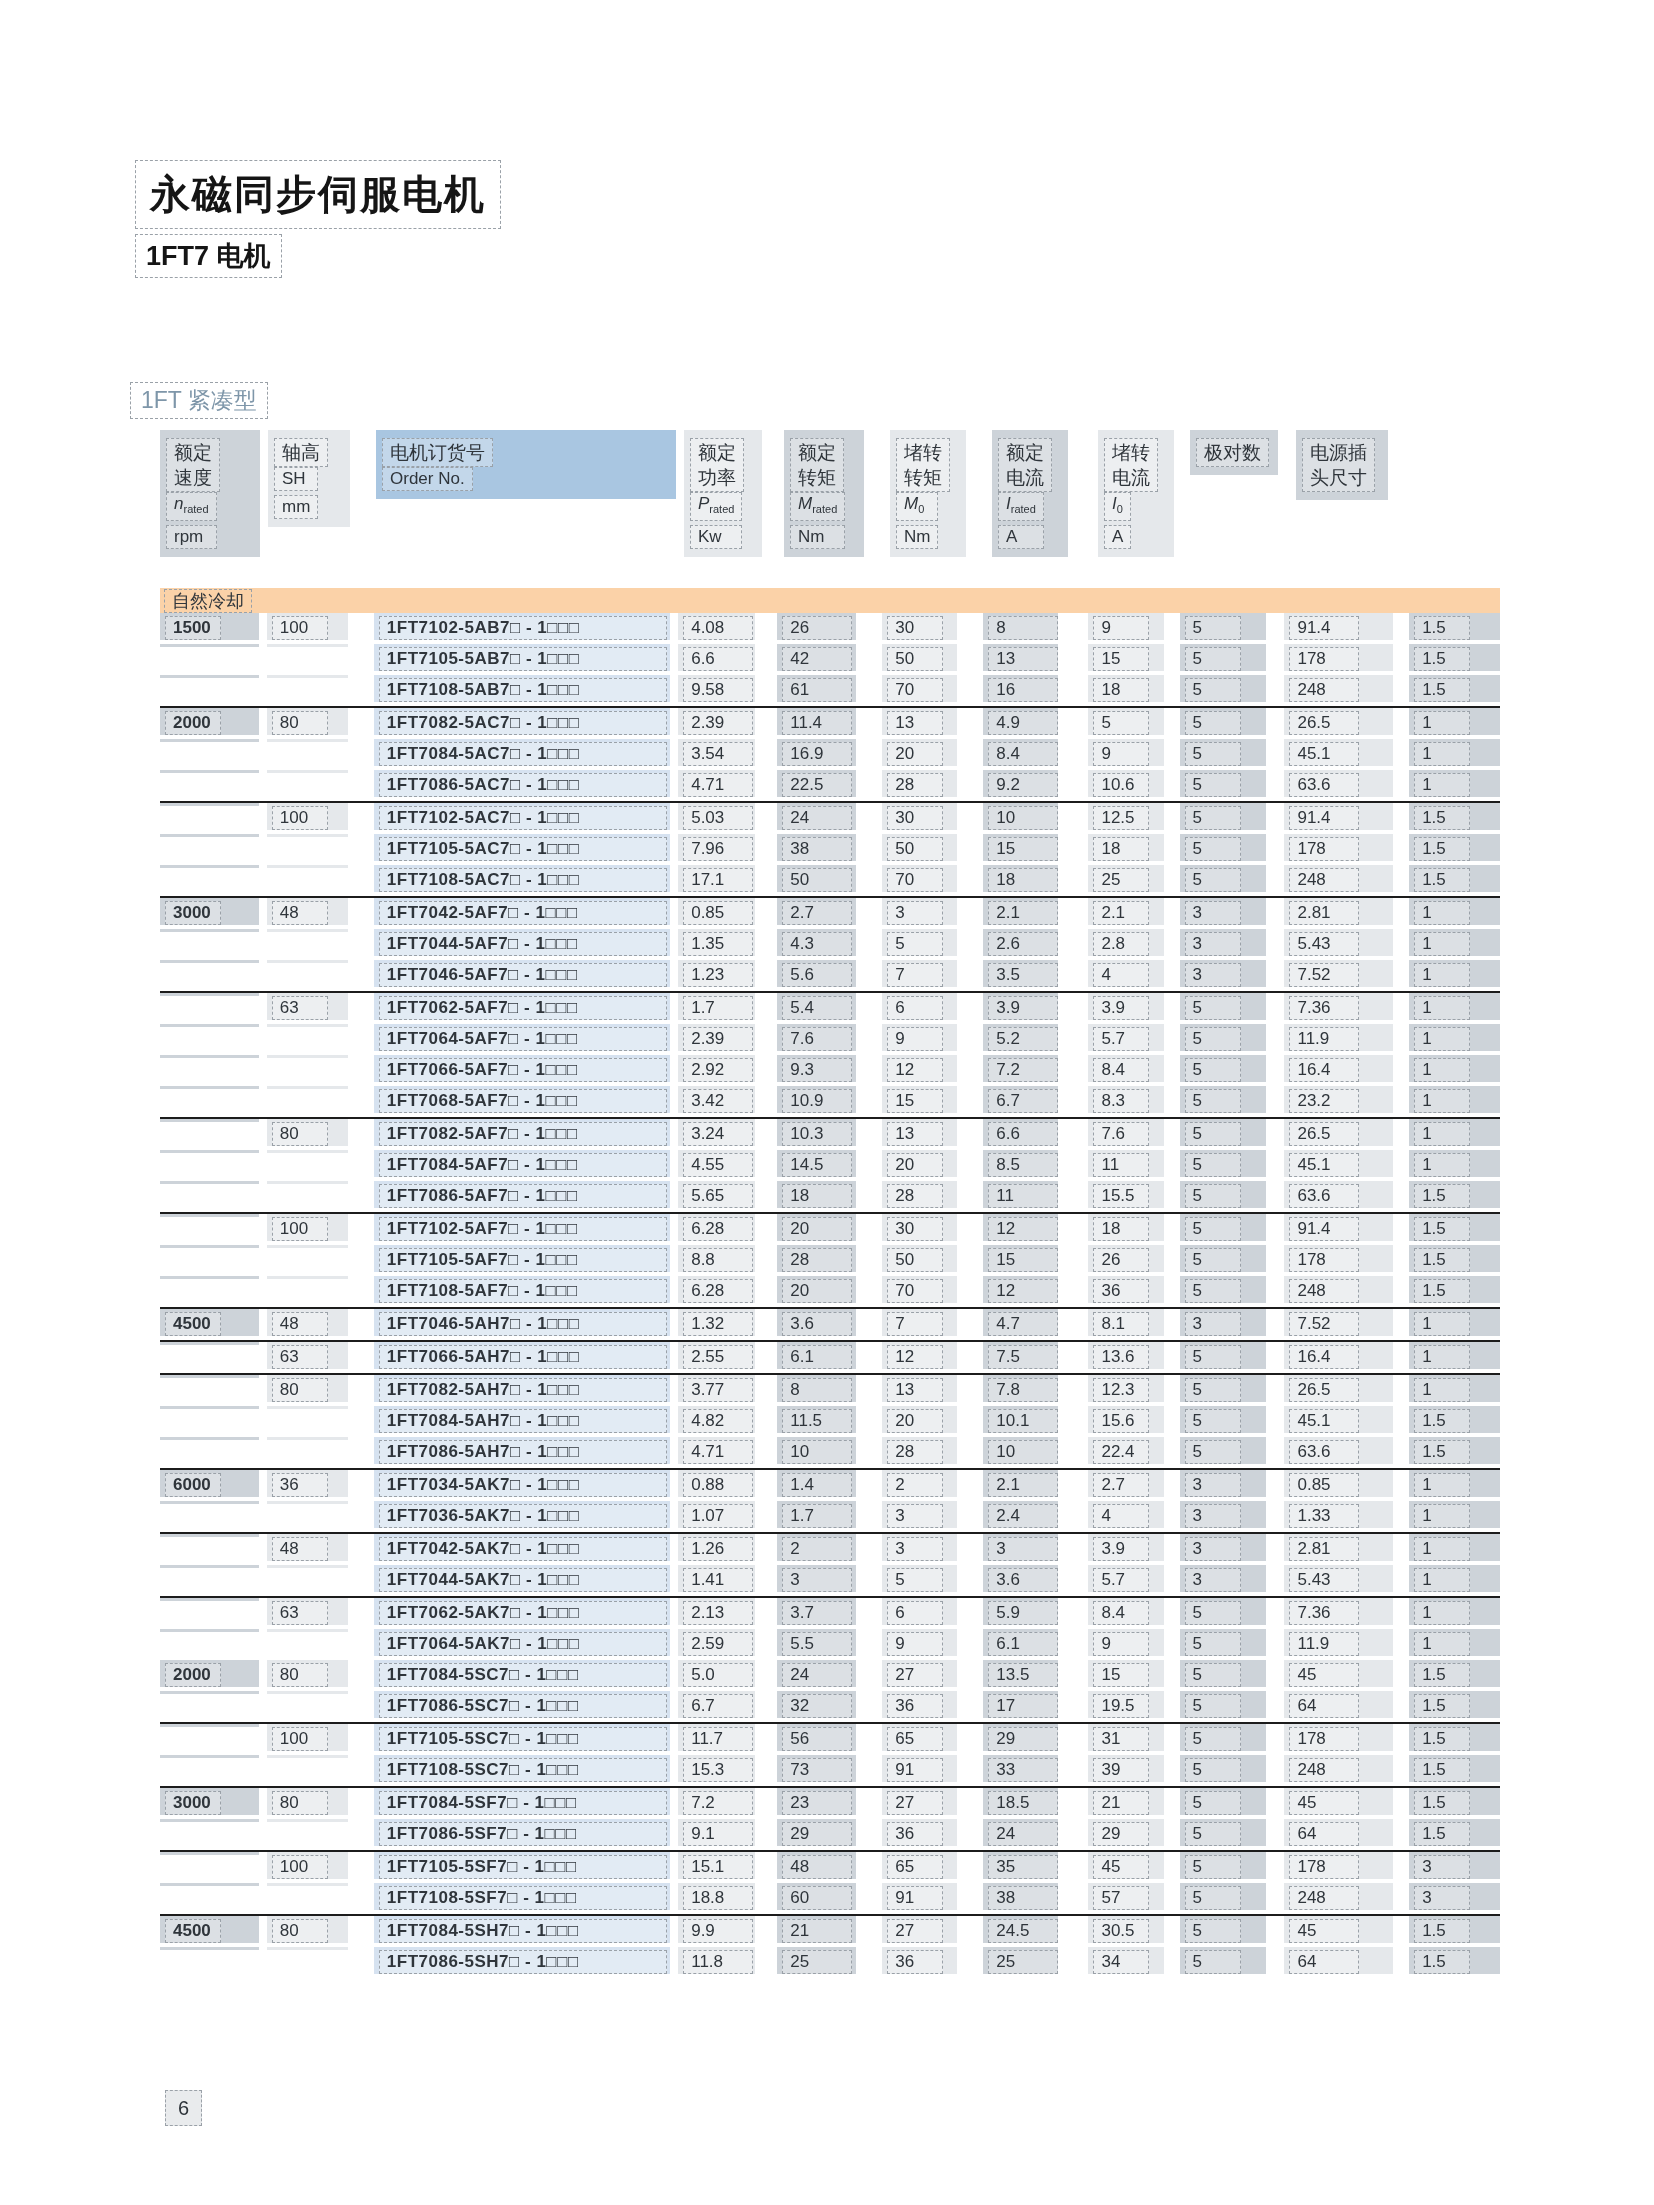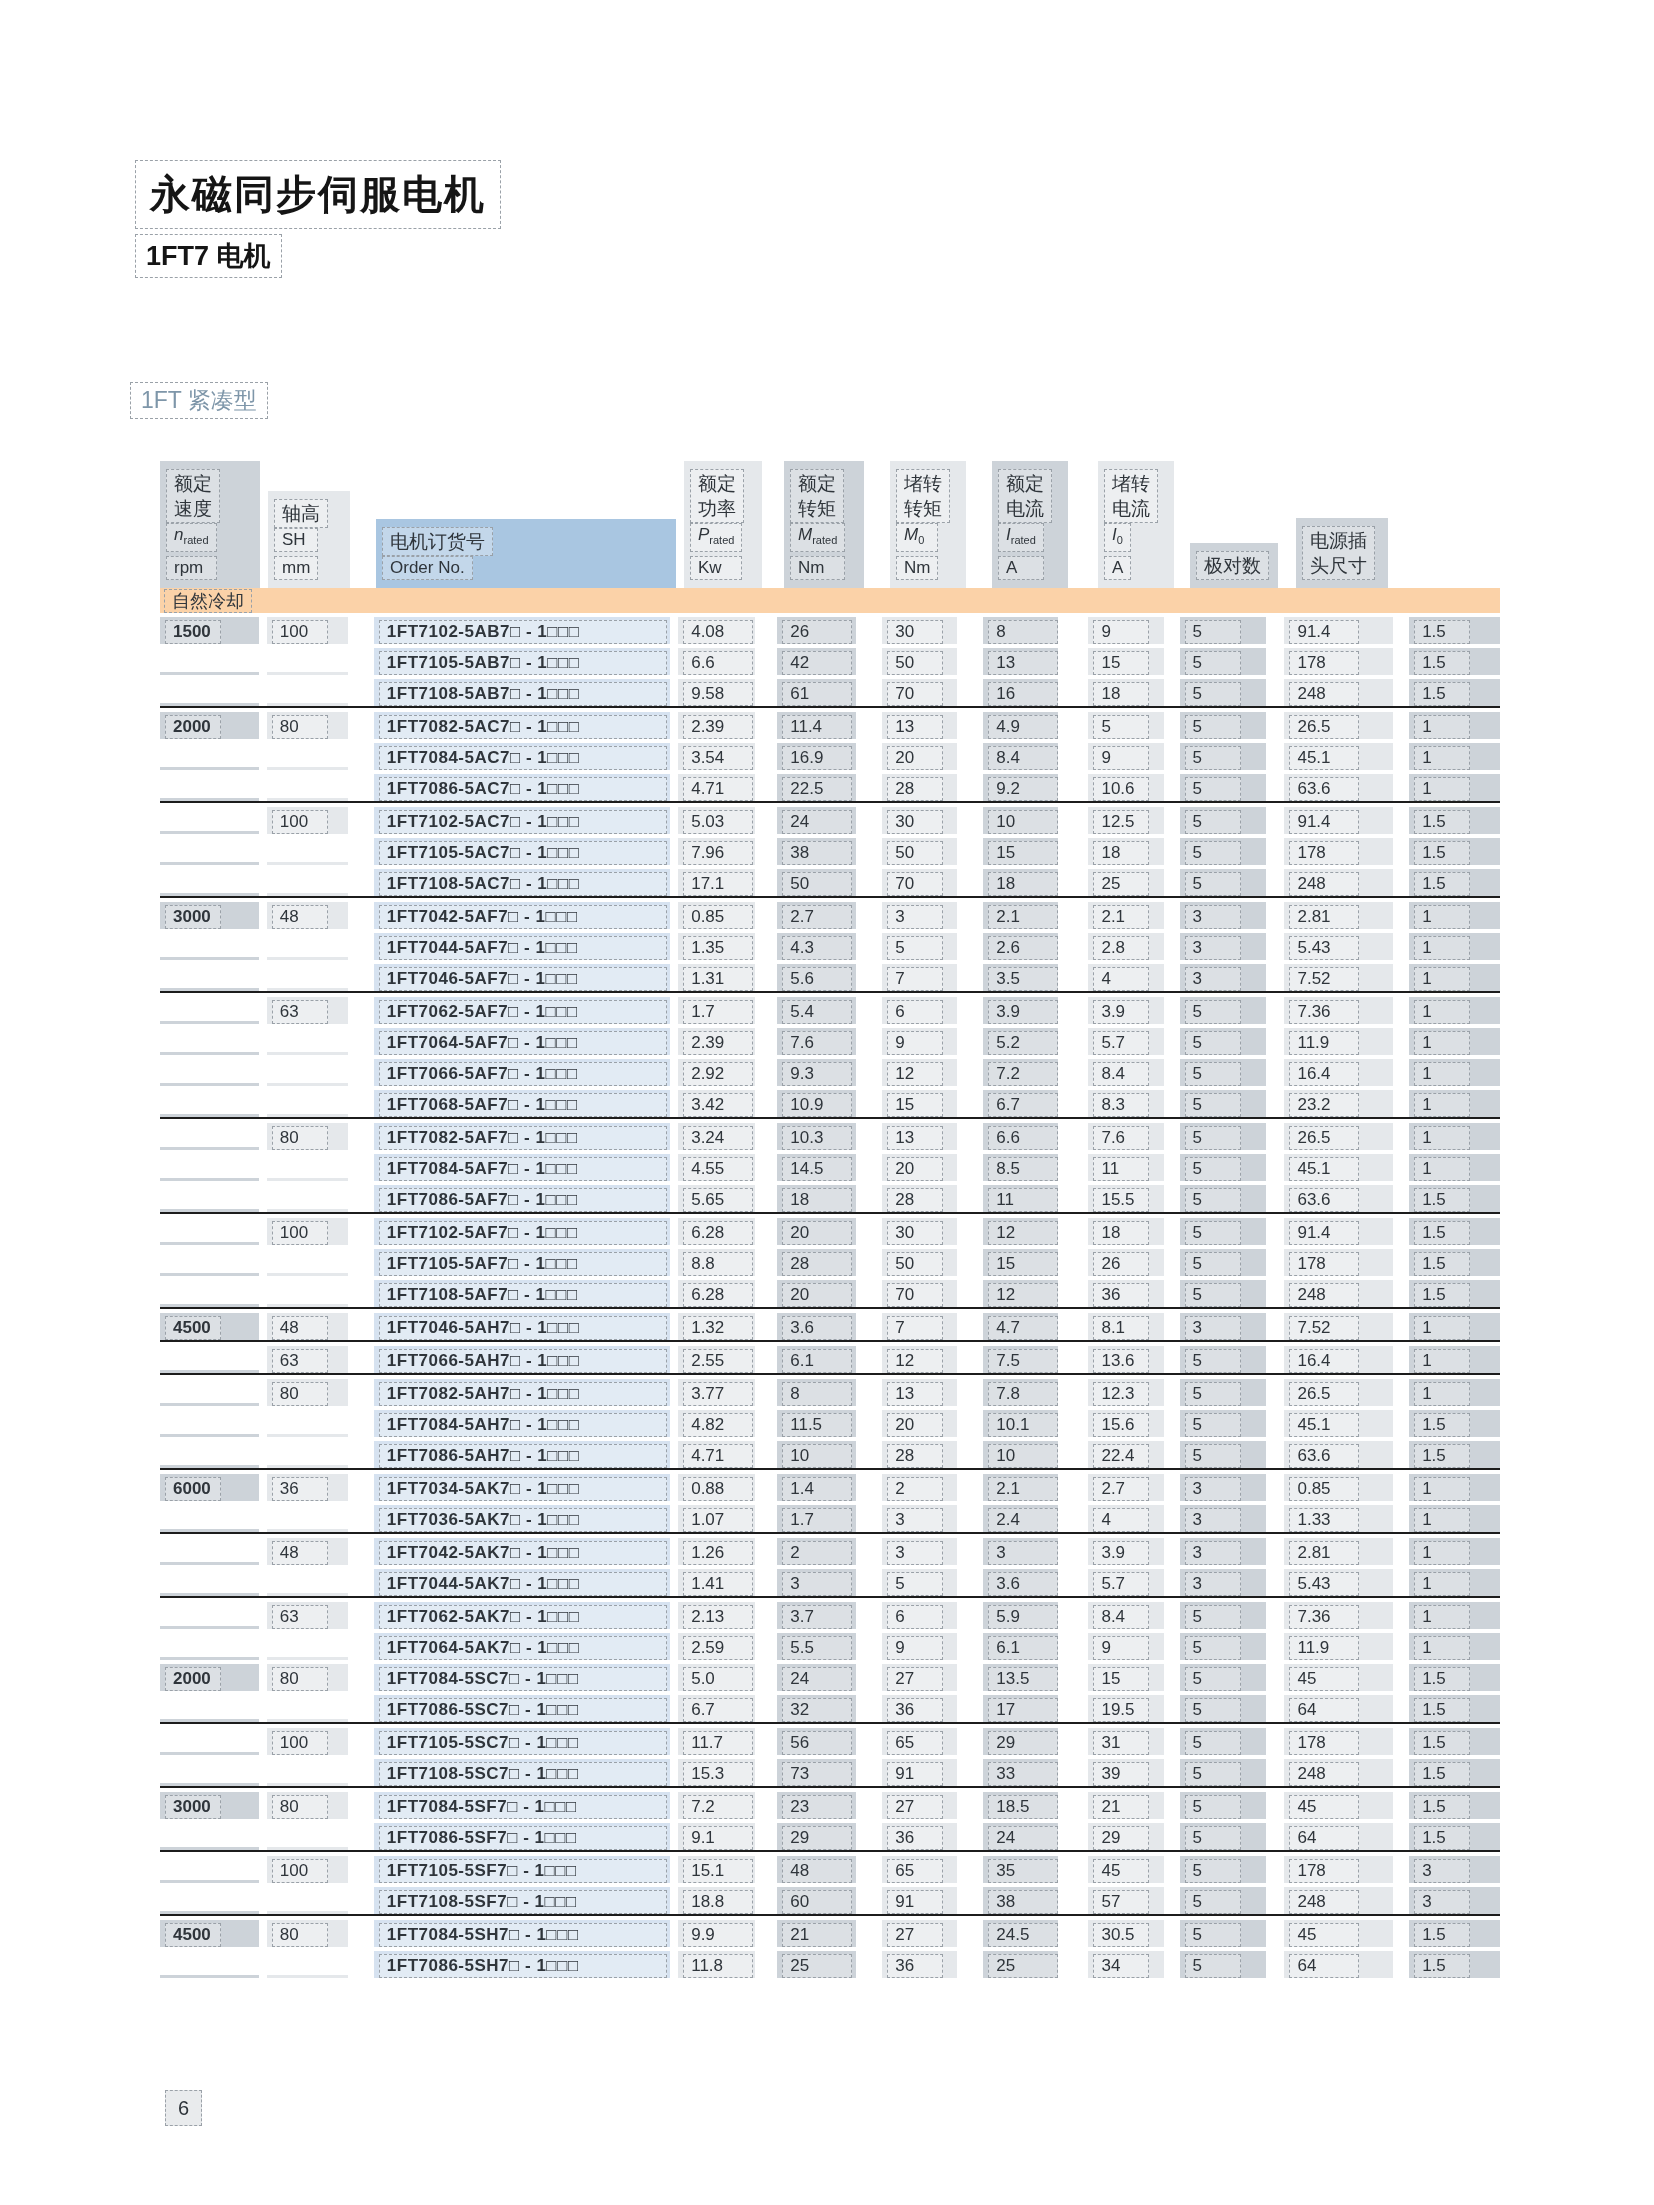--- a/index.html
+++ b/index.html
@@ -18,21 +18,21 @@
 
   .bx{display:inline-block;border:1px dashed var(--dash);padding:1px 7px;color:var(--txt);
       background:rgba(255,255,255,0.30);white-space:pre-line}
 
   .title{position:absolute;left:135px;top:160px;font-size:40px;font-weight:bold;color:#151515;
          letter-spacing:2px;padding:6px 14px}
   .subtitle{position:absolute;left:135px;top:234px;font-size:27px;font-weight:bold;color:#151515;padding:3px 10px}
   .seclabel{position:absolute;left:130px;top:382px;font-size:23px;color:#7e96a9;padding:2px 10px}
 
   .tbl{position:absolute;left:160px;top:430px;width:1340px}
-  .flexrow{display:flex;align-items:flex-end}
+  .flexrow{display:flex;align-items:flex-start}
 
   
   .c0{width:100px;margin-right:8px;background:var(--dark)}
   .c1{width:82px;margin-right:26px;background:var(--light)}
   .c2{width:300px;margin-right:8px;background:var(--blue-data)}
   .c3{width:78px;margin-right:22px;background:var(--light)}
   .c4{width:80px;margin-right:26px;background:var(--dark)}
   .c5{width:76px;margin-right:26px;background:var(--light)}
   .c6{width:76px;margin-right:30px;background:var(--dark)}
   .c7{width:76px;margin-right:16px;background:var(--light)}
@@ -293,21 +293,21 @@
     <div class="c6 cell"><span class="bx num wide">2.6</span></div>
     <div class="c7 cell"><span class="bx num">2.8</span></div>
     <div class="c8 cell"><span class="bx num">3</span></div>
     <div class="c9 cell"><span class="bx num wide">5.43</span></div>
     <div class="c10 cell"><span class="bx num">1</span></div>
   </div>
         <div class="flexrow row">
     <div class="c0 cell"></div>
     <div class="c1 cell"></div>
     <div class="c2 cell"><span class="bx order-bx">1FT7046-5AF7□ - 1□□□</span></div>
-    <div class="c3 cell"><span class="bx num wide">1.31</span></div>
+    <div class="c3 cell"><span class="bx num wide">1.23</span></div>
     <div class="c4 cell"><span class="bx num wide">5.6</span></div>
     <div class="c5 cell"><span class="bx num">7</span></div>
     <div class="c6 cell"><span class="bx num wide">3.5</span></div>
     <div class="c7 cell"><span class="bx num">4</span></div>
     <div class="c8 cell"><span class="bx num">3</span></div>
     <div class="c9 cell"><span class="bx num wide">7.52</span></div>
     <div class="c10 cell"><span class="bx num">1</span></div>
   </div>
         <div class="flexrow row rule">
     <div class="c0 cell"></div>

